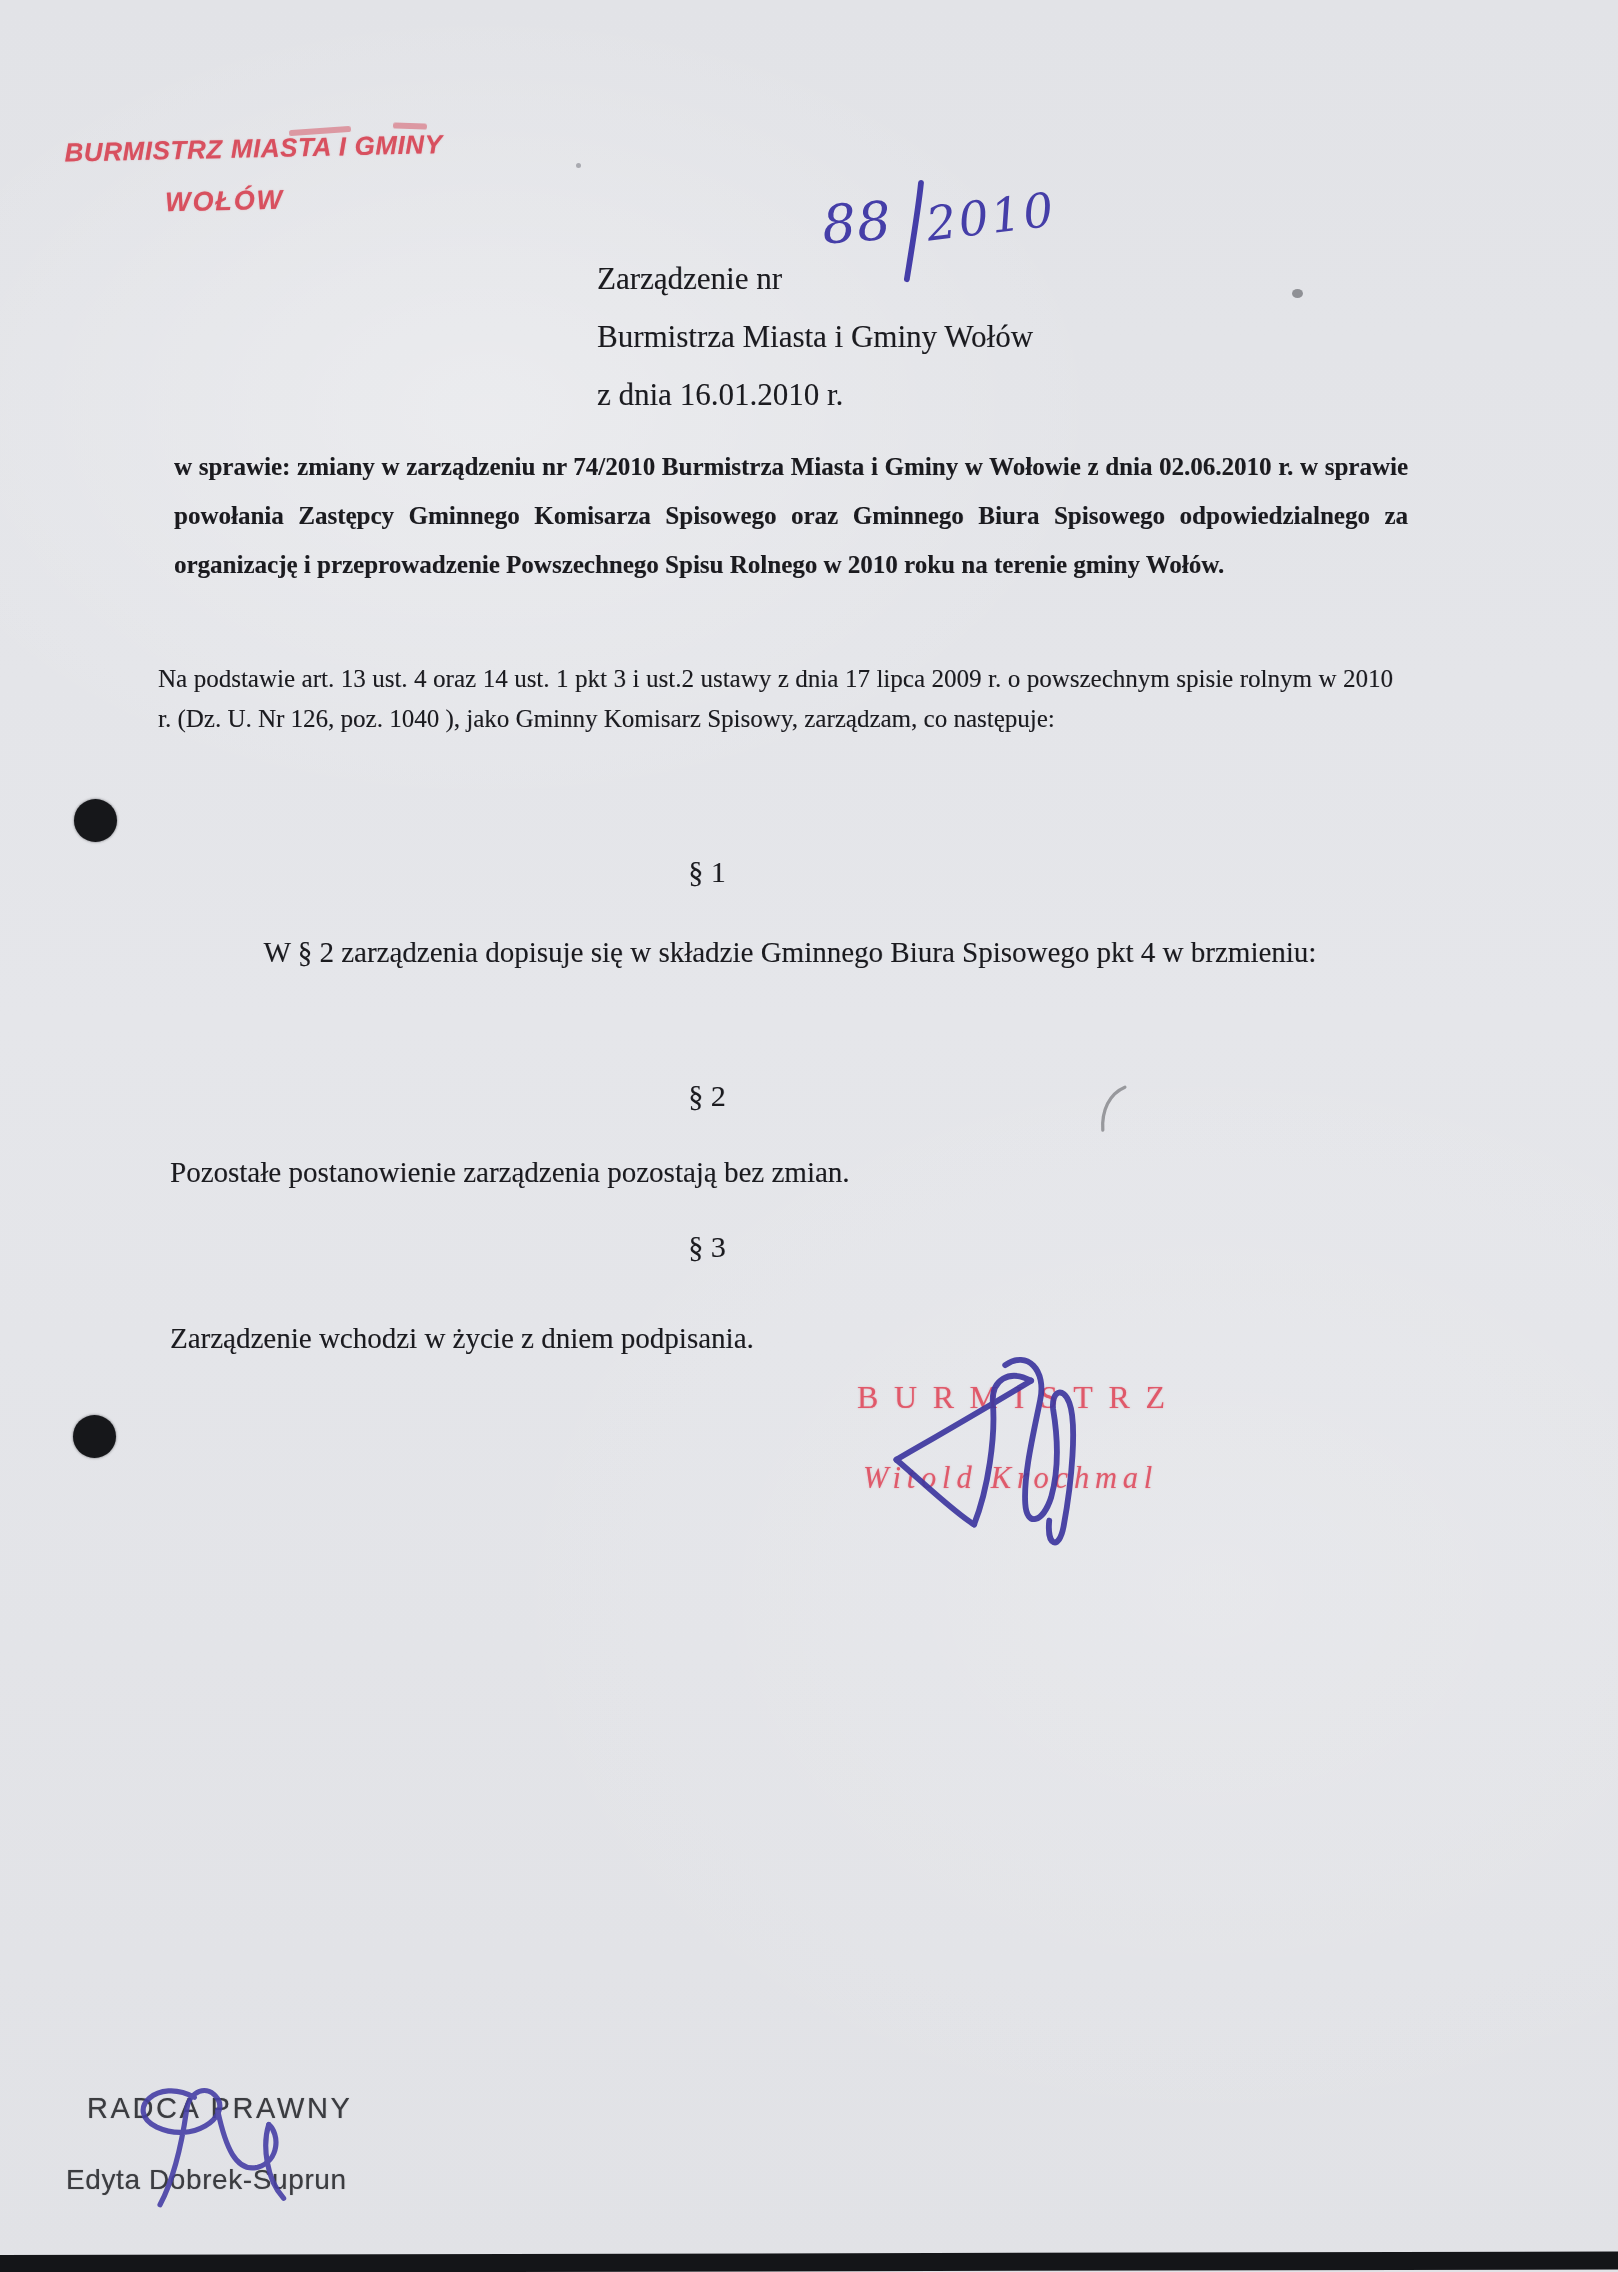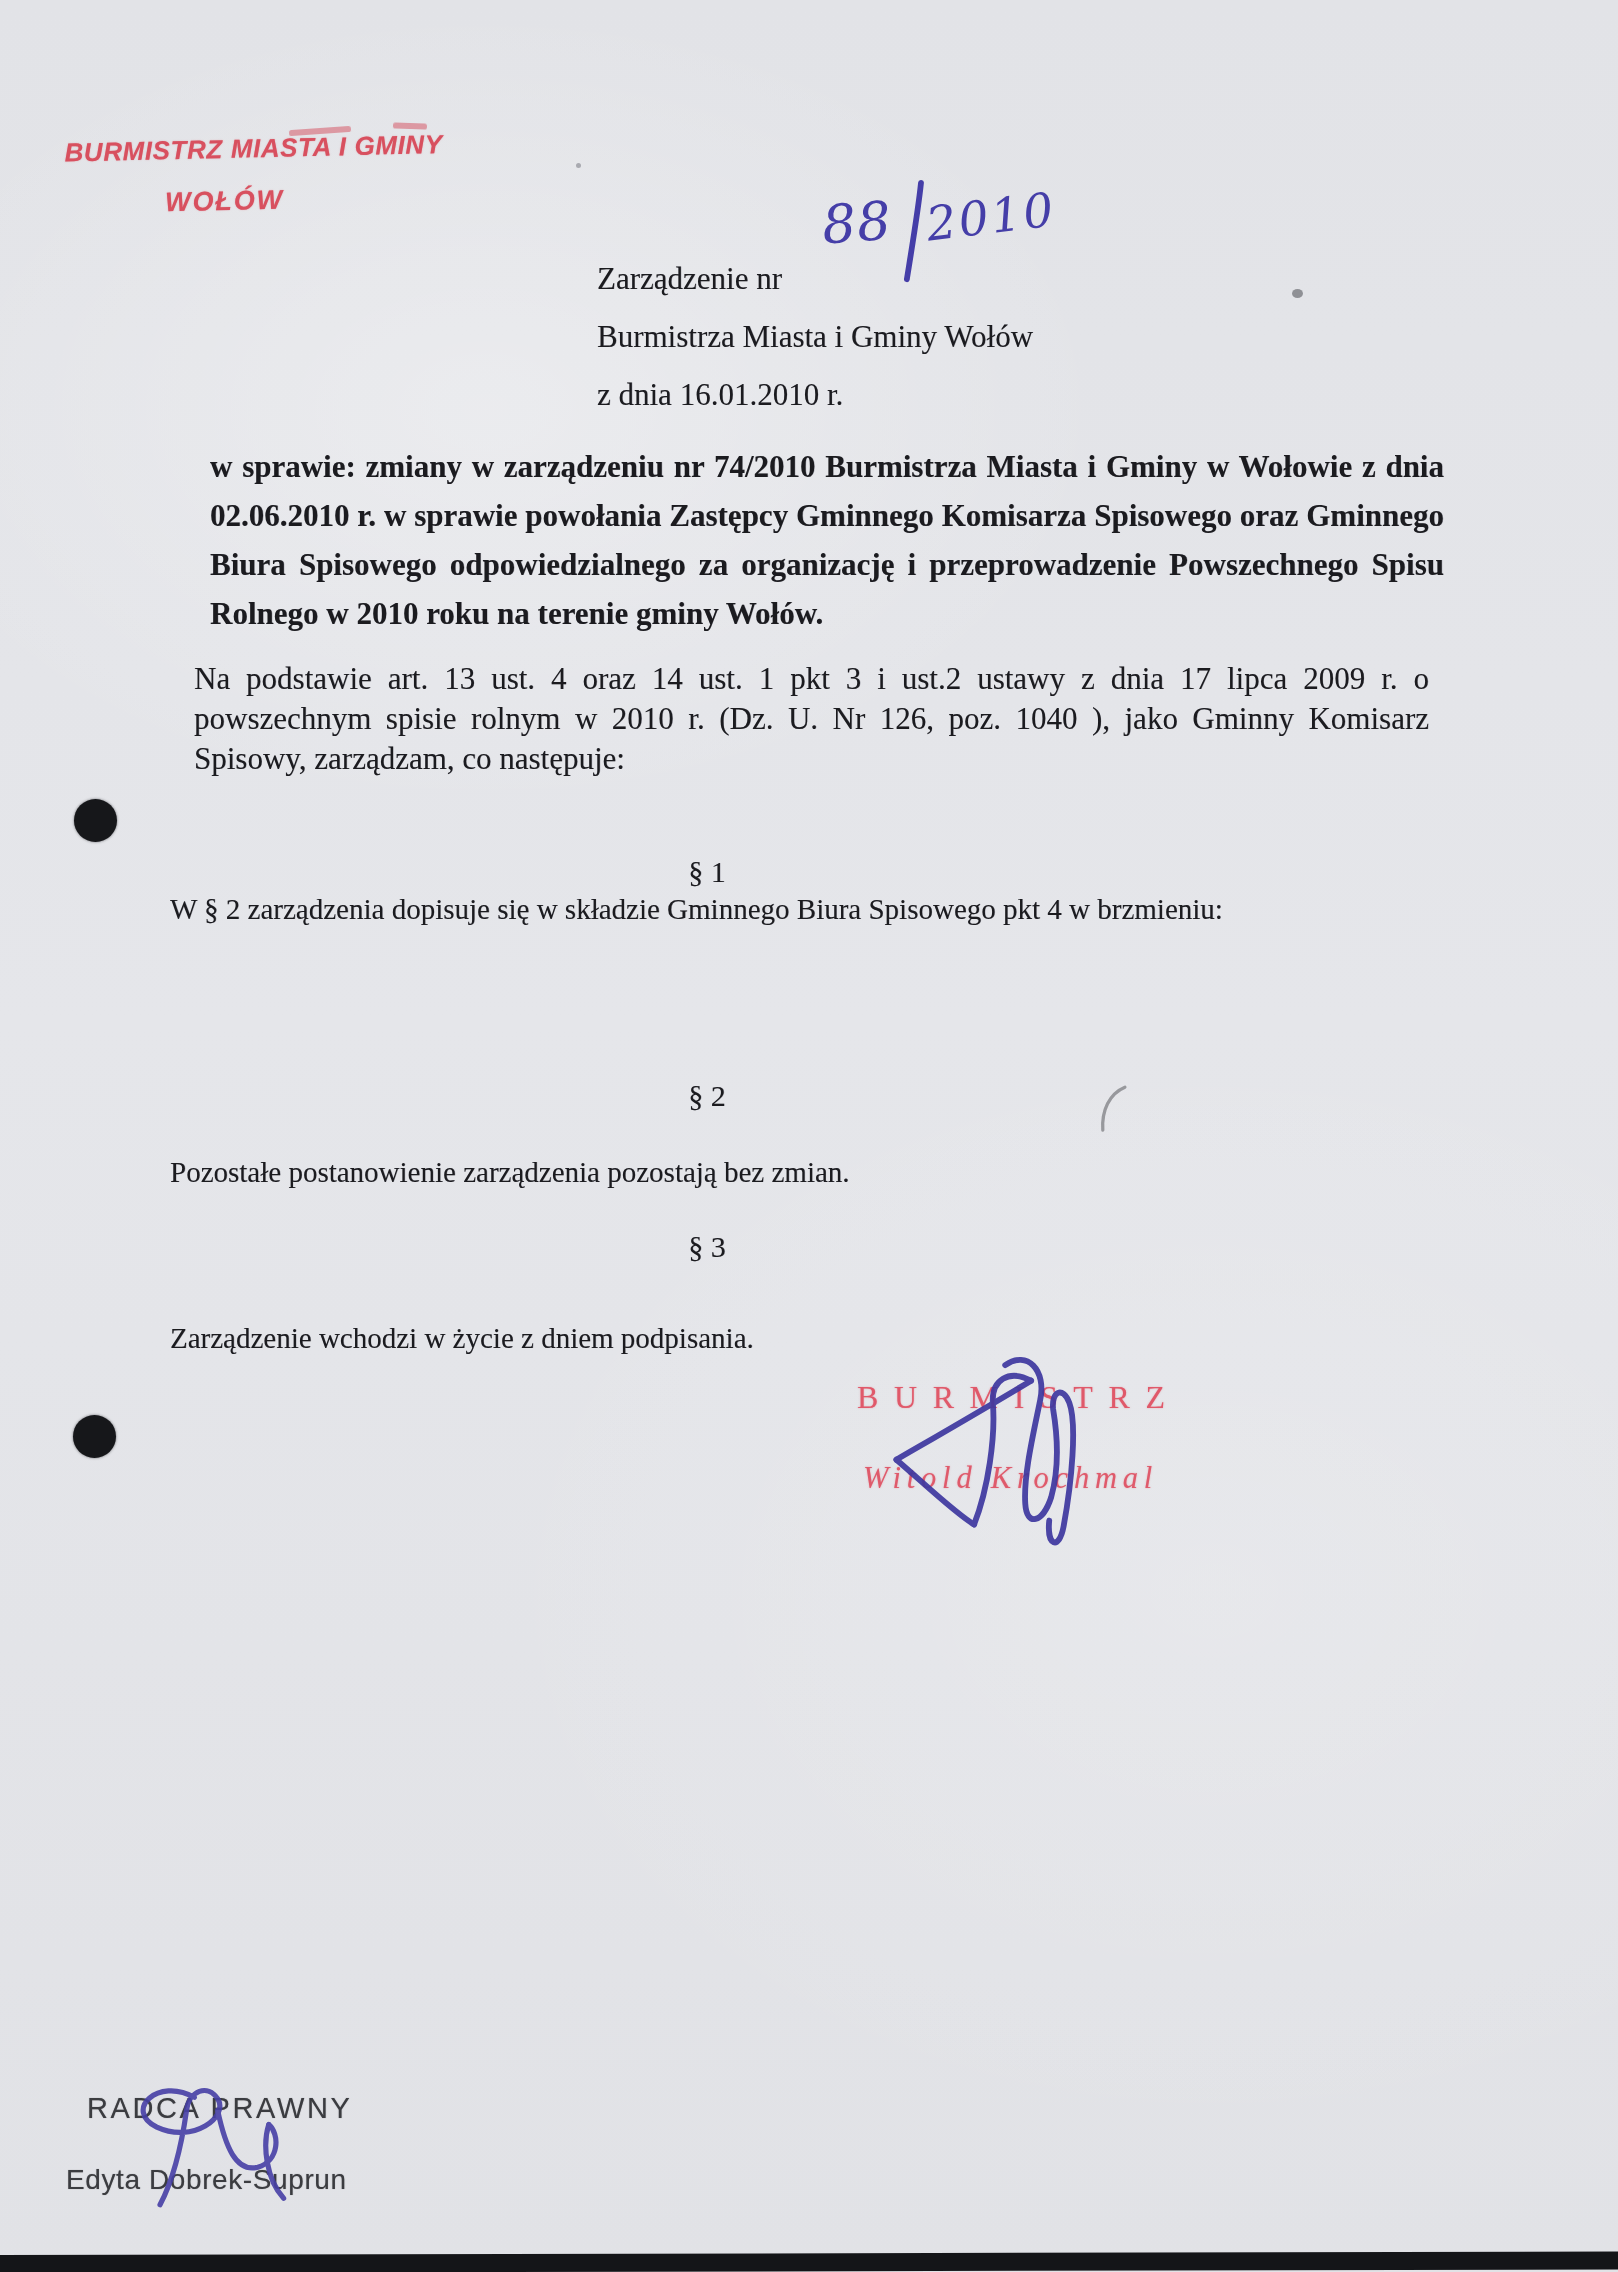--- a/index.html
+++ b/index.html
@@ -34,31 +34,31 @@
   
   .title-block { position:absolute; left:597px; top:250px; font-weight:normal; font-size:31px; line-height:58px; white-space:nowrap; }
 
   
   .hand-number { position:absolute; color:#453ea8; font-family:"DejaVu Serif", serif; font-style:italic; }
   .hand-left  { left:822px; top:192px; font-size:53px; transform:rotate(-4deg); letter-spacing:1.3px; }
   .hand-right { left:926px; top:189px; font-size:47px; transform:rotate(-7deg); letter-spacing:2.6px; }
   .hand-slash { position:absolute; left:894px; top:176px; }
 
   
-  .para { position:absolute; font-size:31px; text-align:justify;margin-left:36px; }
+  .para { position:absolute; font-size:25px; text-align:justify; }
   .subject-para { left:174px; top:442px; width:1234px; font-weight:bold; line-height:49px; }
   .intro-para   { left:158px; top:659px; width:1235px; line-height:40px; }
 
   .sec-heading { position:absolute; left:175px; width:1064px; text-align:center; font-size:30px; }
   .sec1-heading { top:855px; }
   .sec2-heading { top:1079px; }
   .sec3-heading { top:1230px; }
 
   .sec-body { position:absolute; left:170px; width:1240px; font-size:29px; }
-  .sec1-body { top:886px; line-height:47px; text-align:left; }
+  .sec1-body { top:929px; line-height:47px; text-align:center; }
   .sec2-body { top:1156px; }
   .sec3-body { top:1302px;margin-top:20px; }
 
   
   .sig-title {
     position:absolute; left:857px; top:1379px;
     color:#e0596a; font-size:32px; letter-spacing:15.6px; white-space:nowrap;
     text-shadow:0 0 1.6px rgba(224,89,106,0.5);
   }
   .sig-name {

